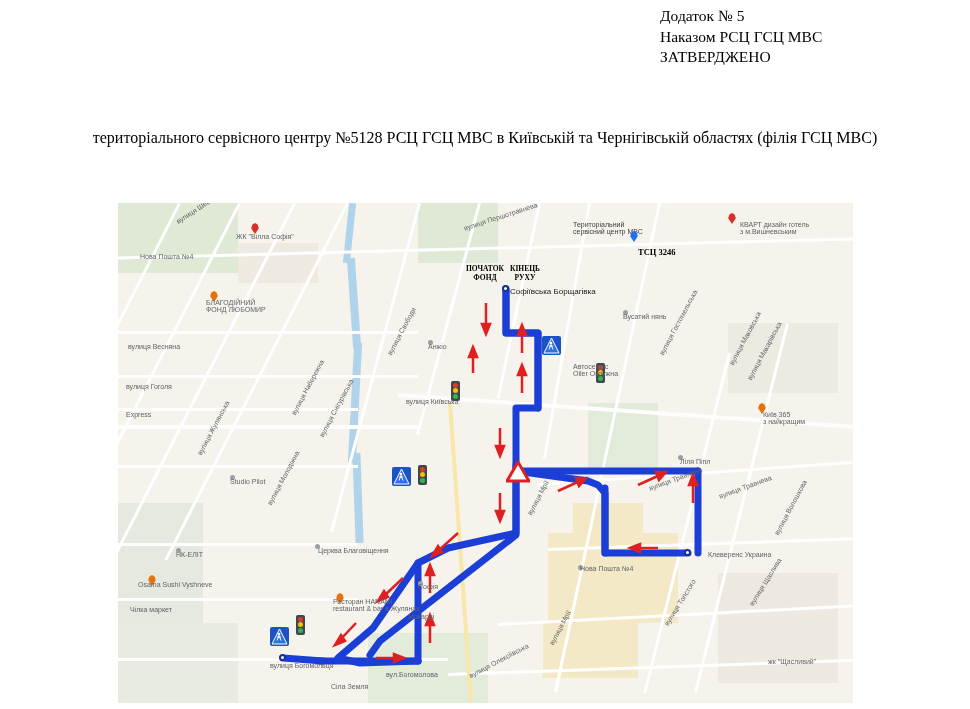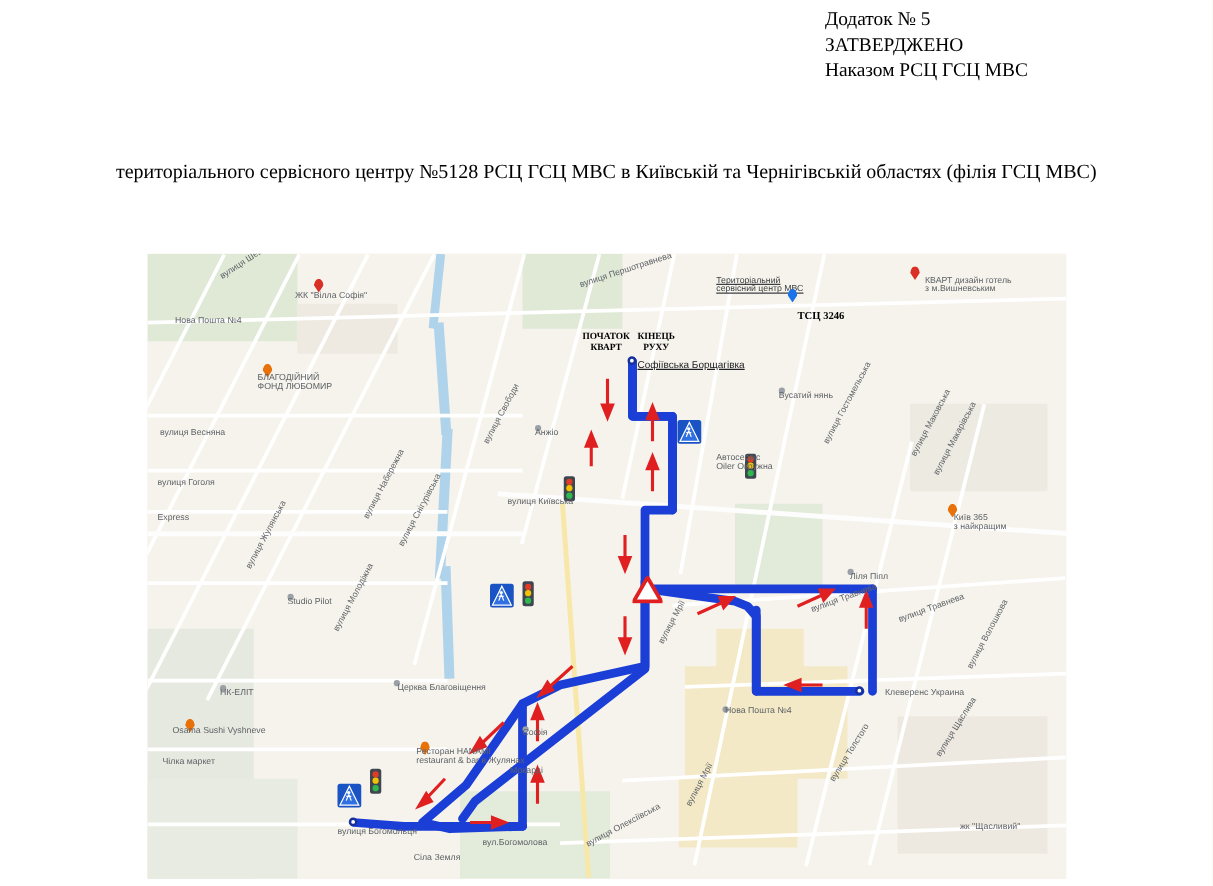--- a/index.html
+++ b/index.html
@@ -105,21 +105,20 @@
   }
   .maplabel.rot {
     transform-origin: 0 0;
   }
   .poi {
     position: absolute;
     font-family: "Liberation Sans", sans-serif;
     font-size: 7px;
     color: #3c4043;
     white-space: nowrap;
-    text-decoration: underline;
   }
   .poi-dot {
     position: absolute;
     width: 5px; height: 5px;
     border-radius: 50%;
     background: #9aa0a6;
   }
   .pin {
     position: absolute;
     width: 8px; height: 11px;
@@ -186,22 +185,22 @@
     background: #ffffff;
     border: 2px solid #16309e;
     box-sizing: border-box;
   }
 </style>
 </head>
 <body>
 
 <div class="approval">
   <div>Додаток № 5</div>
+  <div>Наказом РСЦ ГСЦ МВС</div>
   <div>ЗАТВЕРДЖЕНО</div>
-  <div>Наказом РСЦ ГСЦ МВС</div>
 </div>
 
 <div class="title-block">
   <div class="title-sub">територіального сервісного центру №5128 РСЦ ГСЦ МВС в Київській та Чернігівській областях (філія ГСЦ МВС)</div>
 </div>
 
 <div class="map-wrap">
   <div class="map-canvas">
 
     <div class="block" style="left:0;top:0;width:735px;height:500px;background:#f6f3ec;"></div>
@@ -359,21 +358,21 @@
         </svg>
     </div>
 
     <div style="position:absolute;left:388px;top:258px;width:24px;height:22px;">
       <svg viewBox="0 0 24 22" width="24" height="22">
           <polygon points="12,1 23,20 1,20" fill="#ffffff" stroke="#e02020" stroke-width="3"></polygon>
         </svg>
     </div>
 
     <div class="start-label" style="left:348px;top:62px;">ПОЧАТОК
-КВАРТ</div>
+ФОНД</div>
     <div class="start-label" style="left:392px;top:62px;">КІНЕЦЬ
 РУХУ</div>
     <div class="poi" style="left:392px;top:84px;font-size:8px;color:#202124;">Софіївська Борщагівка</div>
 
     <div class="poi" style="left:455px;top:18px;font-size:7px;color:#3c4043;white-space:pre;">Територіальний
 сервісний центр МВС</div>
     <div class="tsc-label" style="left:520px;top:44px;">ТСЦ 3246</div>
     <div class="pin" style="left:512px;top:28px;background:#1a73e8;"></div>
 
     <div class="pin" style="left:133px;top:20px;"></div>

